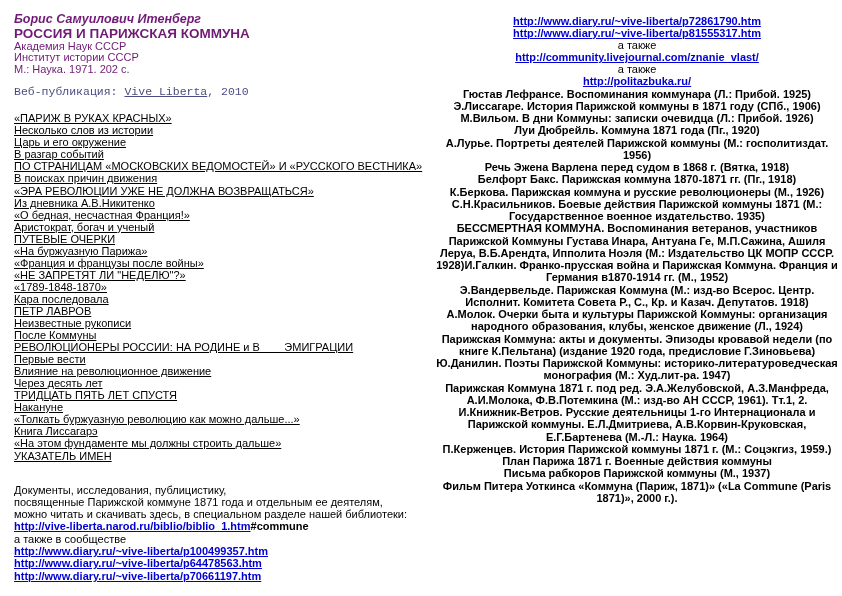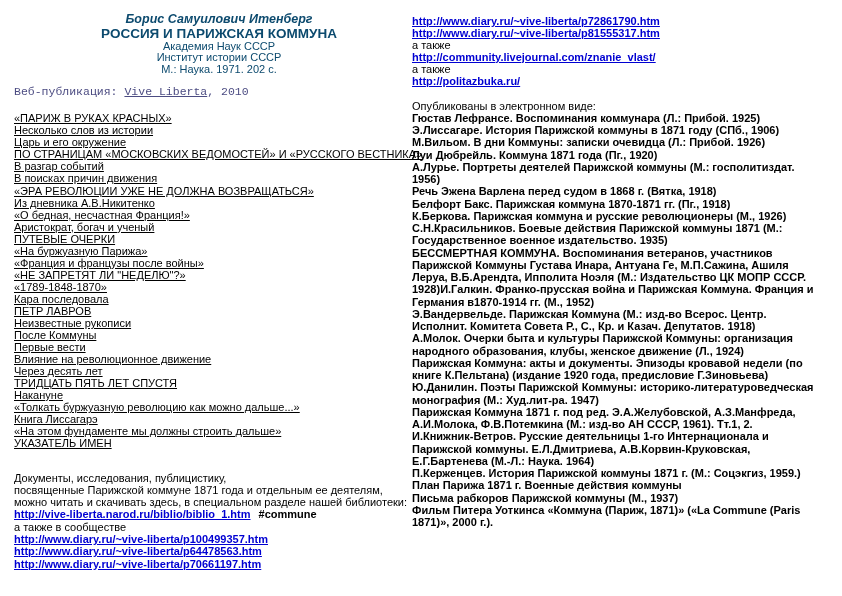--- a/index.html
+++ b/index.html
@@ -1,37 +1,37 @@
 <!DOCTYPE html>
 <html><head>
 <meta charset="utf-8">
 <style>
   html,body{margin:0;padding:0;background:#fff;}
   body{font-family:"Liberation Sans",sans-serif;color:#000;}
   .page{position:relative;width:842px;height:596px;background:#fff;overflow:hidden;}
 
   .left-col{position:absolute;left:14px;top:12px;width:410px;}
-  .right-col{position:absolute;left:412px;top:15px;width:402px;}
+  .right-col{position:absolute;left:436px;top:15px;width:402px;text-align:center;}
 
-  .hdr{text-align:center;color:#0c4a6e;}
+  .hdr{color:#701a75;}
   .hdr .author{font-size:12.5px;font-weight:bold;font-style:italic;line-height:14px;}
   .hdr .title{font-size:13.5px;font-weight:bold;line-height:15px;}
   .hdr .org{font-size:11px;line-height:11.4px;}
 
   .webpub{margin-top:10px;font-family:"Liberation Mono",monospace;font-size:11.5px;color:#4c4c82;white-space:pre;}
   .webpub .vl{text-decoration:underline;cursor:pointer;color:#4c4c82;}
 
   .toc{margin-top:14px;text-decoration:underline;}
   .toc-item{font-size:11px;line-height:12.05px;white-space:pre;}
 
   .note{margin-top:22px;font-size:11px;line-height:12.3px;}
   .note-line{white-space:nowrap;}
 
   a.link,.link{color:#0000d2;font-weight:bold;text-decoration:underline;cursor:pointer;}
-  .anchor{font-weight:bold;color:#000;padding-left:8px;}
+  .anchor{font-weight:bold;color:#000;}
 
   .top-line{font-size:11px;line-height:12.1px;white-space:nowrap;}
   .pub-heading{font-size:11px;line-height:12.2px;margin-top:12px;}
   .pub{font-size:11px;font-weight:bold;line-height:12.25px;}
 </style>
 </head>
 <body>
 
 <div class="page">
 
@@ -44,36 +44,37 @@
       <div class="org">Институт истории СССР</div>
       <div class="org">М.: Наука. 1971. 202 с.</div>
     </div>
 
     <div class="webpub"><span>Веб-публикация: </span><a class="vl">Vive Liberta</a><span>, 2010</span></div>
 
     <div class="toc" id="toc-list">
         <div class="toc-item">«ПАРИЖ В РУКАХ КРАСНЫХ»</div>
         <div class="toc-item">Несколько слов из истории</div>
         <div class="toc-item">Царь и его окружение</div>
+        <div class="toc-item">В разгар событий</div>
         <div class="toc-item">ПО СТРАНИЦАМ «МОСКОВСКИХ ВЕДОМОСТЕЙ» И «РУССКОГО ВЕСТНИКА»</div>
-        <div class="toc-item">В разгар событий</div>
         <div class="toc-item">В поисках причин движения</div>
         <div class="toc-item">«ЭРА РЕВОЛЮЦИИ УЖЕ НЕ ДОЛЖНА ВОЗВРАЩАТЬСЯ»</div>
         <div class="toc-item">Из дневника А.В.Никитенко</div>
         <div class="toc-item">«О бедная, несчастная Франция!»</div>
         <div class="toc-item">Аристократ, богач и ученый</div>
         <div class="toc-item">ПУТЕВЫЕ ОЧЕРКИ</div>
         <div class="toc-item">«На буржуазную Парижа»</div>
         <div class="toc-item">«Франция и французы после войны»</div>
         <div class="toc-item">«НЕ ЗАПРЕТЯТ ЛИ "НЕДЕЛЮ"?»</div>
         <div class="toc-item">«1789-1848-1870»</div>
         <div class="toc-item">Кара последовала</div>
         <div class="toc-item">ПЕТР ЛАВРОВ</div>
         <div class="toc-item">Неизвестные рукописи</div>
         <div class="toc-item">После Коммуны</div>
+        <div class="toc-item">РЕВОЛЮЦИОНЕРЫ РОССИИ: НА РОДИНЕ и В        ЭМИГРАЦИИ</div>
         <div class="toc-item">Первые вести</div>
         <div class="toc-item">Влияние на революционное движение</div>
         <div class="toc-item">Через десять лет</div>
         <div class="toc-item">ТРИДЦАТЬ ПЯТЬ ЛЕТ СПУСТЯ</div>
         <div class="toc-item">Накануне</div>
         <div class="toc-item">«Толкать буржуазную революцию как можно дальше...»</div>
         <div class="toc-item">Книга Лиссагарэ</div>
         <div class="toc-item">«На этом фундаменте мы должны строить дальше»</div>
         <div class="toc-item">УКАЗАТЕЛЬ ИМЕН</div>
       </div>
@@ -95,21 +96,20 @@
 
   <div class="right-col">
     <div id="top-links">
         <div class="top-line"><a class="link">http://www.diary.ru/~vive-liberta/p72861790.htm</a></div>
         <div class="top-line"><a class="link">http://www.diary.ru/~vive-liberta/p81555317.htm</a></div>
         <div class="top-line">а также</div>
         <div class="top-line"><a class="link">http://community.livejournal.com/znanie_vlast/</a></div>
         <div class="top-line">а также</div>
         <div class="top-line"><a class="link">http://politazbuka.ru/</a></div>
       </div>
-    <div class="pub-heading">Опубликованы в электронном виде:</div>
     <div id="pub-list">
         <div class="pub">Гюстав Лефрансе. Воспоминания коммунара (Л.: Прибой. 1925)</div>
         <div class="pub">Э.Лиссагаре. История Парижской коммуны в 1871 году (СПб., 1906)</div>
         <div class="pub">М.Вильом. В дни Коммуны: записки очевидца (Л.: Прибой. 1926)</div>
         <div class="pub">Луи Дюбрейль. Коммуна 1871 года (Пг., 1920)</div>
         <div class="pub">А.Лурье. Портреты деятелей Парижской коммуны (М.: госполитиздат. 1956)</div>
         <div class="pub">Речь Эжена Варлена перед судом в 1868 г. (Вятка, 1918)</div>
         <div class="pub">Белфорт Бакс. Парижская коммуна 1870-1871 гг. (Пг., 1918)</div>
         <div class="pub">К.Беркова. Парижская коммуна и русские революционеры (М., 1926)</div>
         <div class="pub">С.Н.Красильников. Боевые действия Парижской коммуны 1871 (М.: Государственное военное издательство. 1935)</div>

